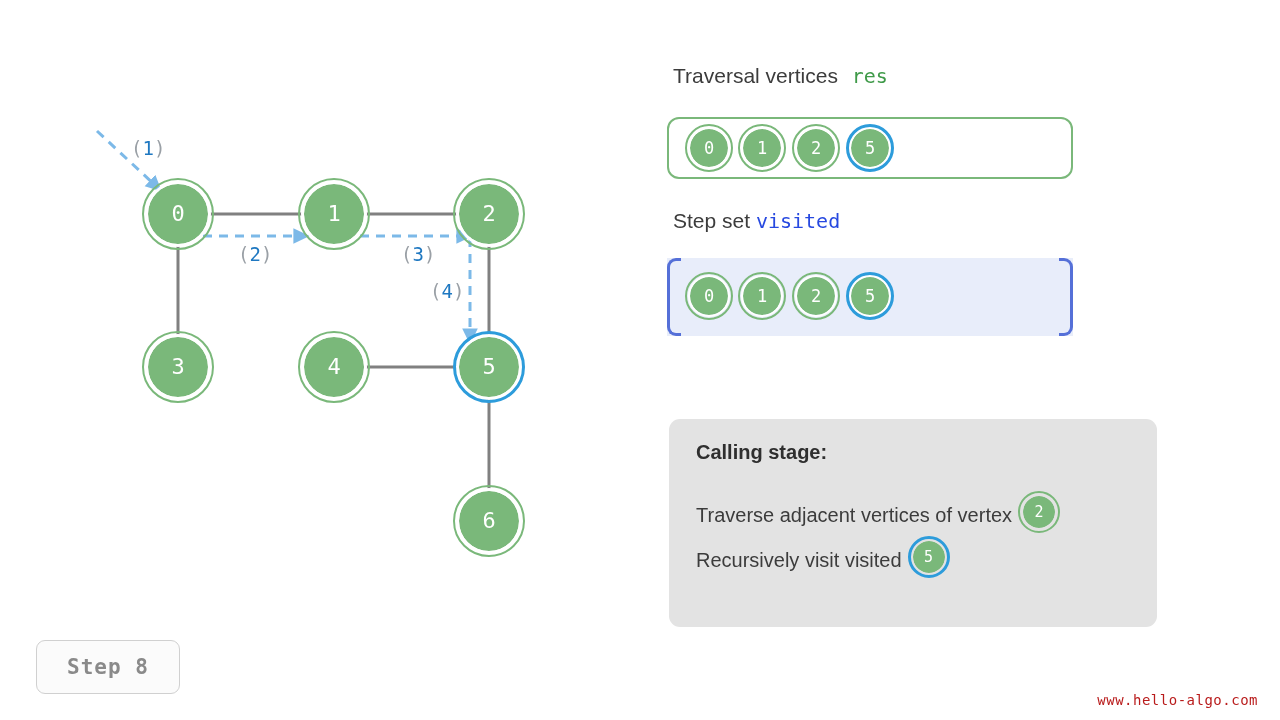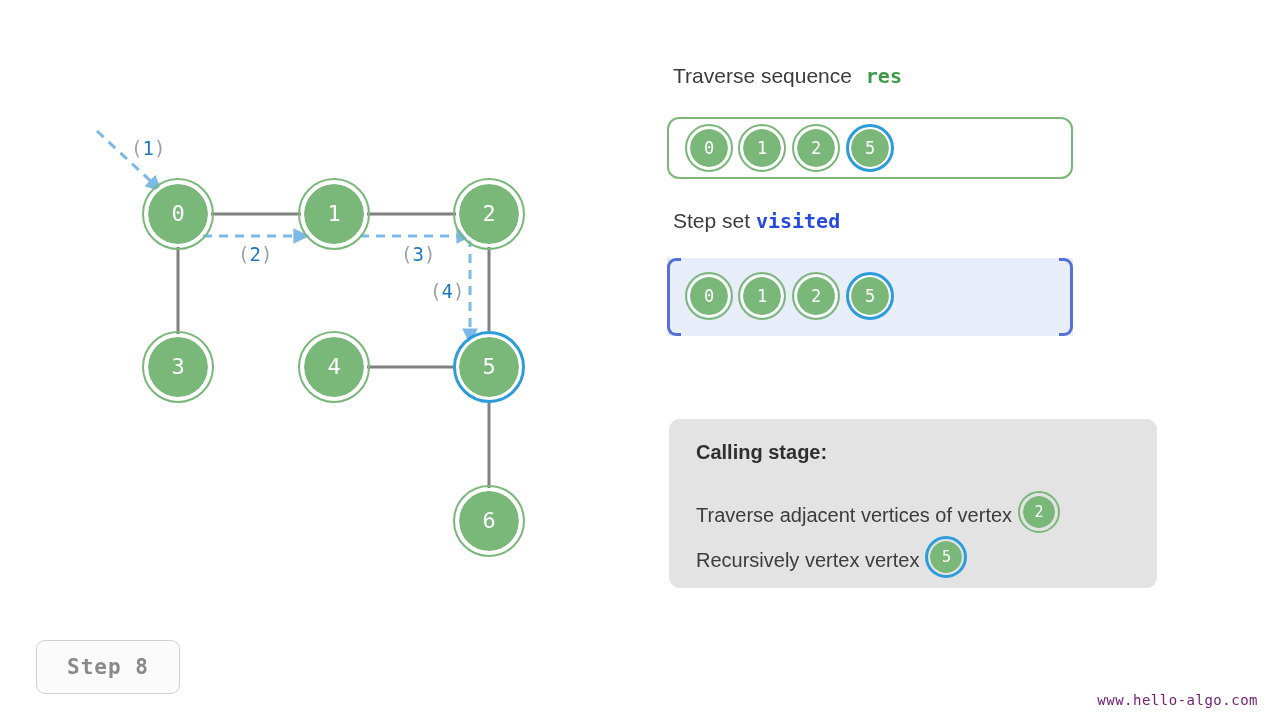--- a/index.html
+++ b/index.html
@@ -79,33 +79,33 @@
     letter-spacing: 1px;
     box-sizing: border-box;
   }
 
   
   #watermark {
     position: absolute;
     right: 22px; bottom: 12px;
     font-family: "DejaVu Sans Mono", "Liberation Mono", monospace;
     font-size: 14px;
-    color: #701a75;
+    color: #b91c1c;
     letter-spacing: 0.5px;
   }
 
   .section-title {
     position: absolute;
     font-size: 21px;
     color: #3c3c3c;
     white-space: nowrap;
   }
   .section-title .code {
     font-family: "DejaVu Sans Mono", "Liberation Mono", monospace;
-    font-weight: bold;
+    font-weight: normal;
     font-size: 20px;
     text-align: center;
   }
   .code.green { color: #3f9a49; }
   .code.blue  { color: #2749e0; }
 
   #res-box {
     position: absolute;
     left: 667px; top: 117px;
     width: 406px; height: 62px;
@@ -163,21 +163,21 @@
     border: 2px solid #7ab87a;
     box-sizing: border-box;
   }
   .mini-node.hl .ring2 { border-color: #2d9cdb; border-width: 3px; }
   .mini-node .lbl { position: relative; z-index: 2; }
 
   
   #calling-stage {
     position: absolute;
     left: 669px; top: 419px;
-    width: 488px; height: 169px;
+    width: 488px; height: 208px;
     background: #e3e3e3;
     border-radius: 11px;
     box-sizing: border-box;
   }
   #cs-title {
     position: absolute; left: 27px; top: 22px;
     font-size: 20px; font-weight: bold; color: #2f2f2f;
   }
   .cs-line {
     position: absolute; left: 27px;
@@ -279,21 +279,21 @@
   </div>
 </div>
 
 <div id="step-badge">Step 8</div>
 
 <div id="watermark">www.hello-algo.com</div>
 
 <div>
 
   <div class="section-title" style="left:673px; top:64px;">
-    <span>Traverse sequence</span>
+    <span>Traversal vertices</span>
     <span class="code green" style="margin-left: 8px;">res</span>
   </div>
 
   <div id="res-box"></div>
   <div class="mini-node" style="left:690px; top:129px;">
     <span class="ring2"></span>
     <span class="lbl">0</span>
   </div>
   <div class="mini-node" style="left:743px; top:129px;">
     <span class="ring2"></span>
@@ -341,21 +341,21 @@
       <span style="margin-right: 2px;">Traverse adjacent vertices of vertex</span>
       <span class="badge-slot">
         <span class="cs-badge">
           <span class="ring3"></span>
           <span class="lbl">2</span>
         </span>
       </span>
     </div>
 
     <div class="cs-line" style="top:119px;">
-      <span style="margin-right: 2px;">Recursively vertex vertex</span>
+      <span style="margin-right: 2px;">Recursively visit visited</span>
       <span class="badge-slot">
         <span class="cs-badge hl">
           <span class="ring3"></span>
           <span class="lbl">5</span>
         </span>
       </span>
     </div>
   </div>
 </div>
 

